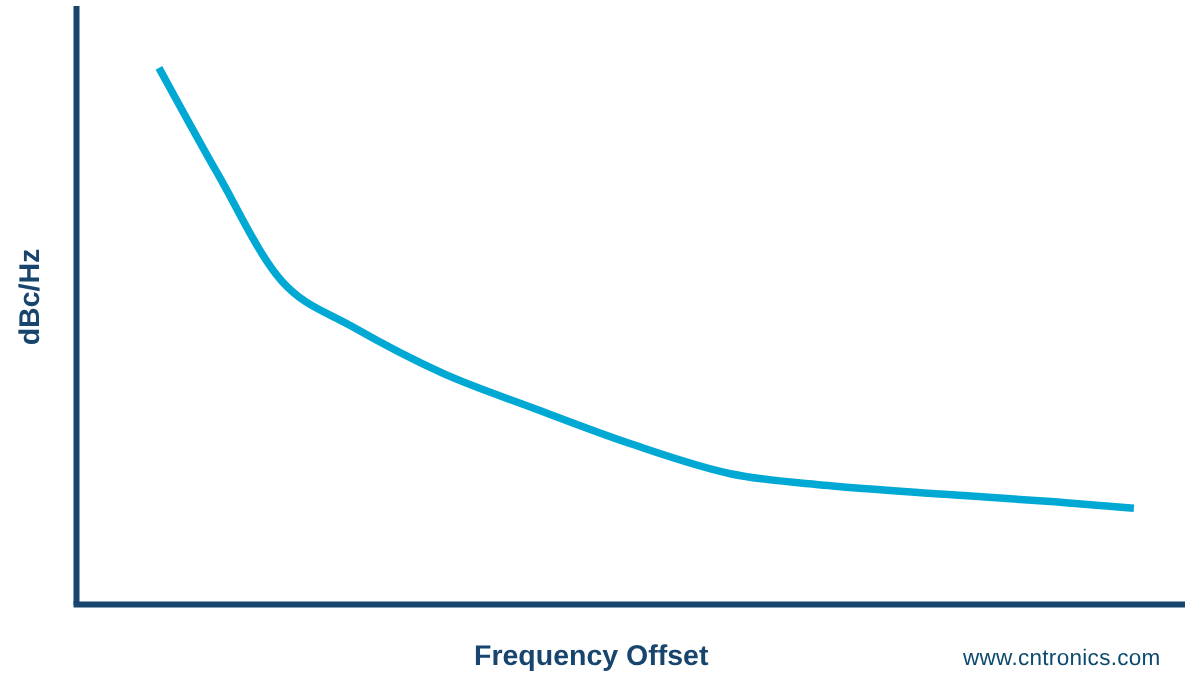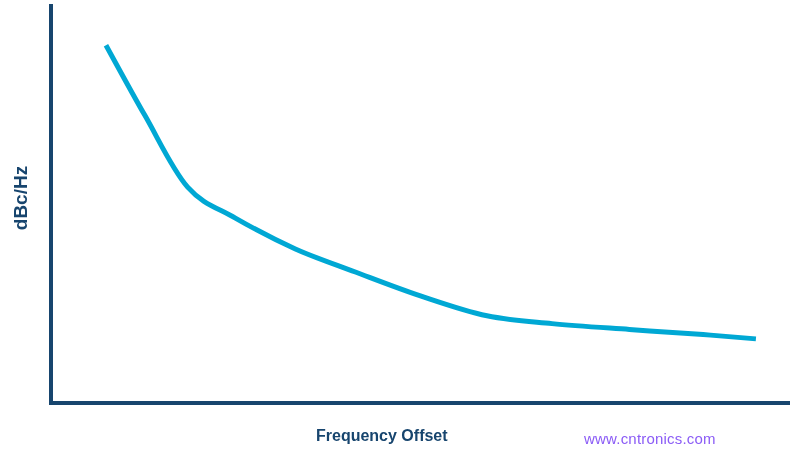--- a/index.html
+++ b/index.html
@@ -44,28 +44,28 @@
     justify-content: center;
   }
   #ylabel-text {
     transform: rotate(-90deg);
     transform-origin: center center;
     display: inline-block;
   }
   #xlabel {
     left: 316px;
     top: 427px;
-    font-size: 16px;
+    font-size: 19px;
   }
   #watermark {
     position: absolute;
-    left: 584px;
+    left: 642px;
     top: 430px;
     font-size: 15px;
-    color: #8b5cf6;
+    color: #0c4a6e;
     font-weight: normal;
     white-space: nowrap;
     letter-spacing: 0.2px;
   }
 </style>
 </head>
 <body>
 
 <div id="chart-root">
 

